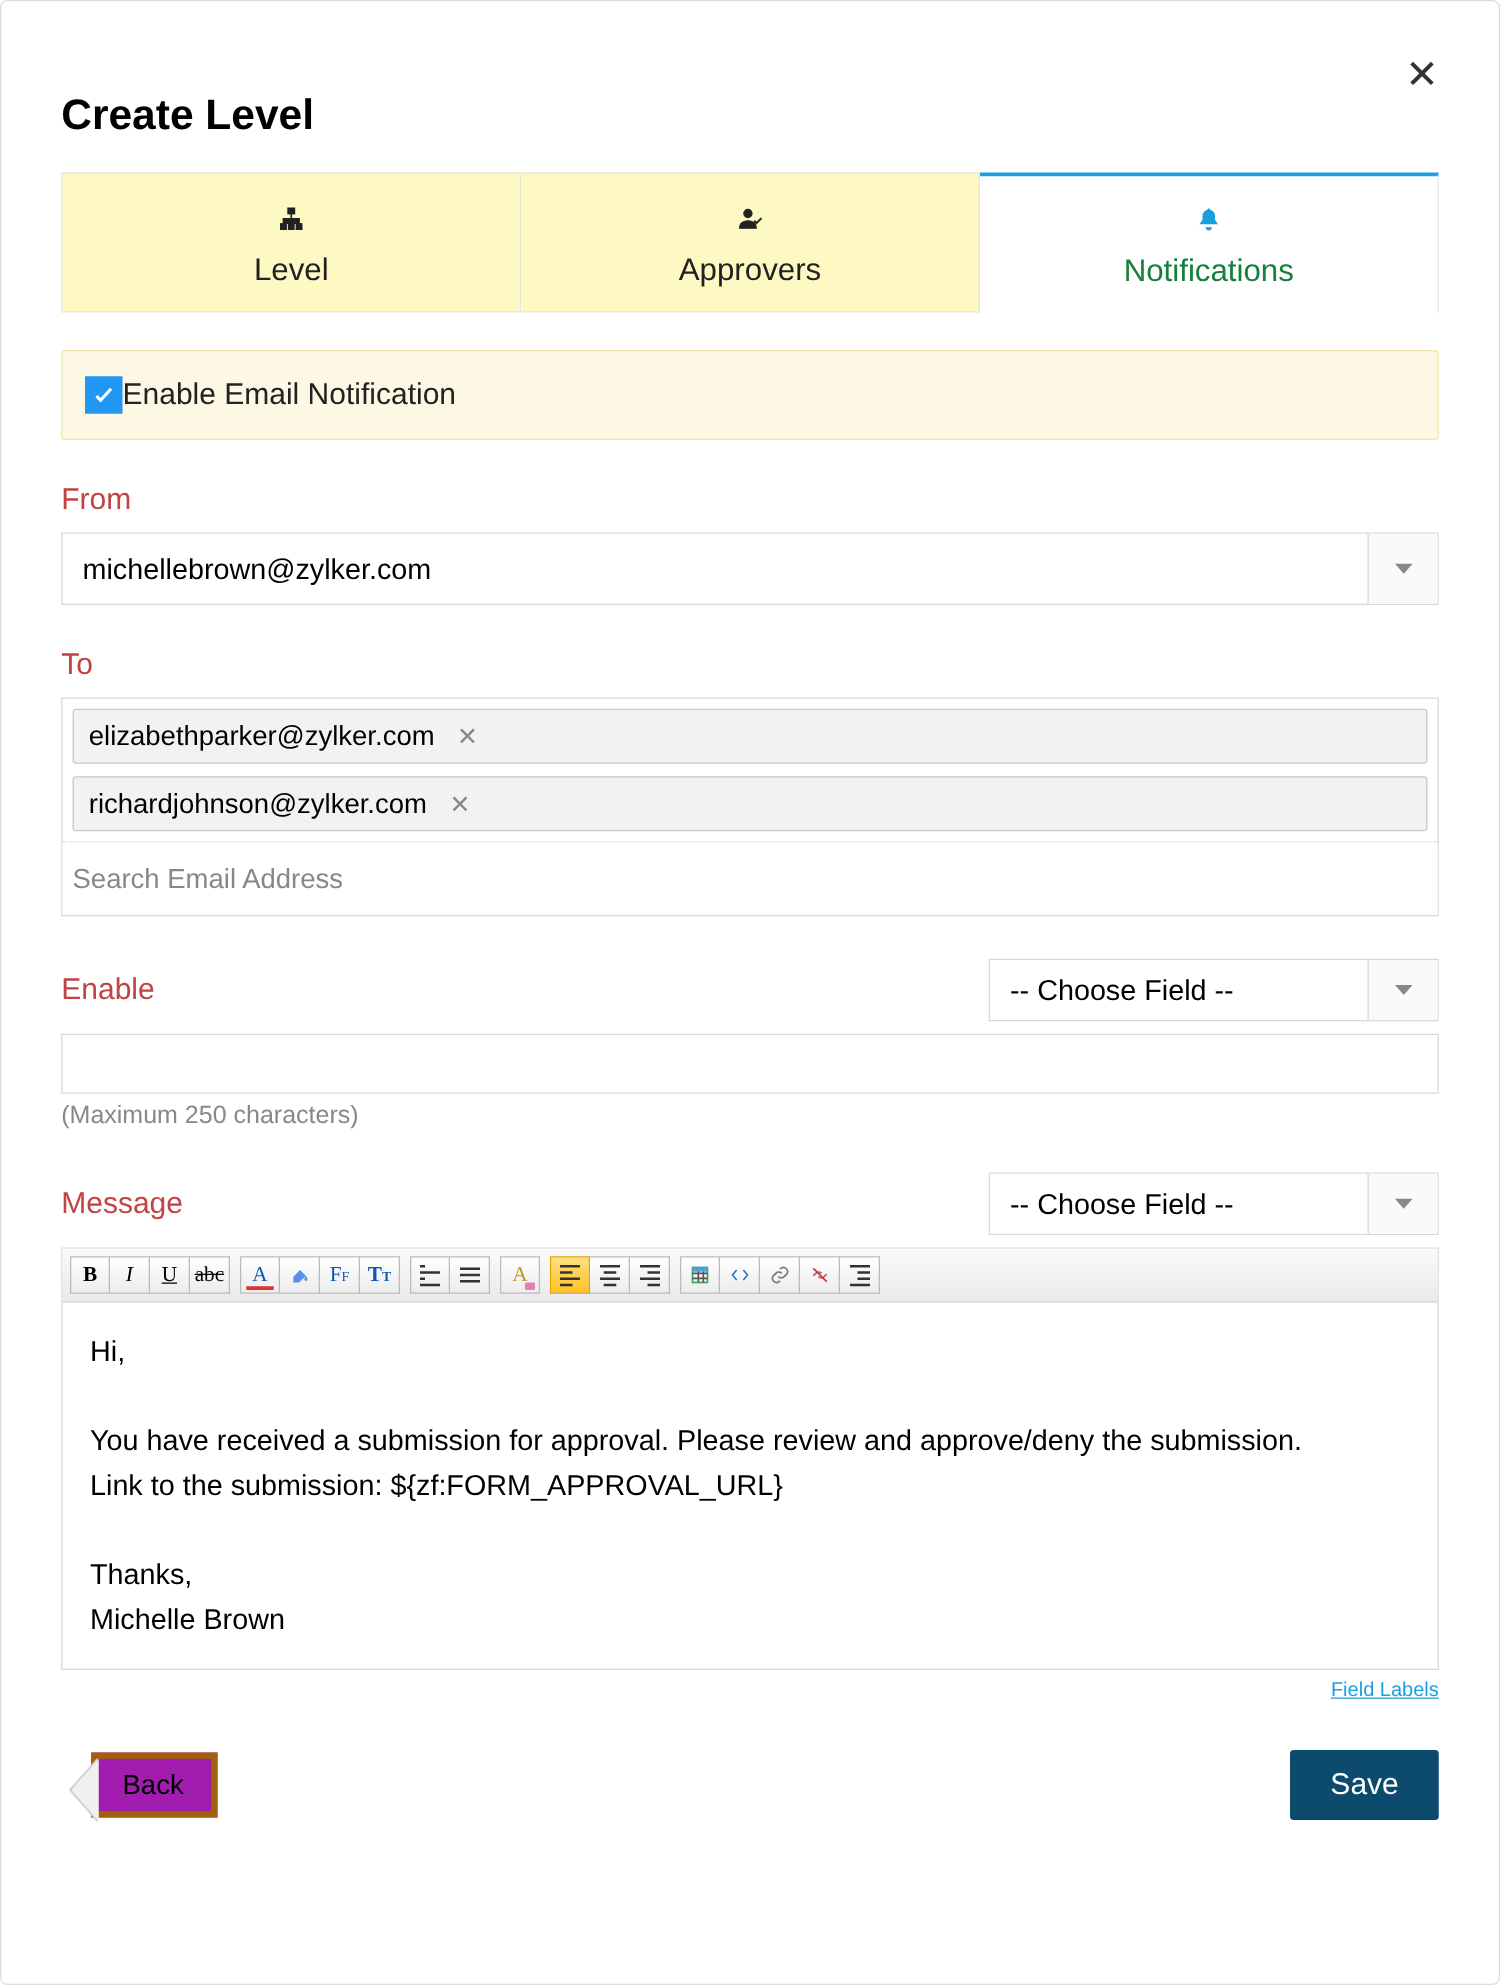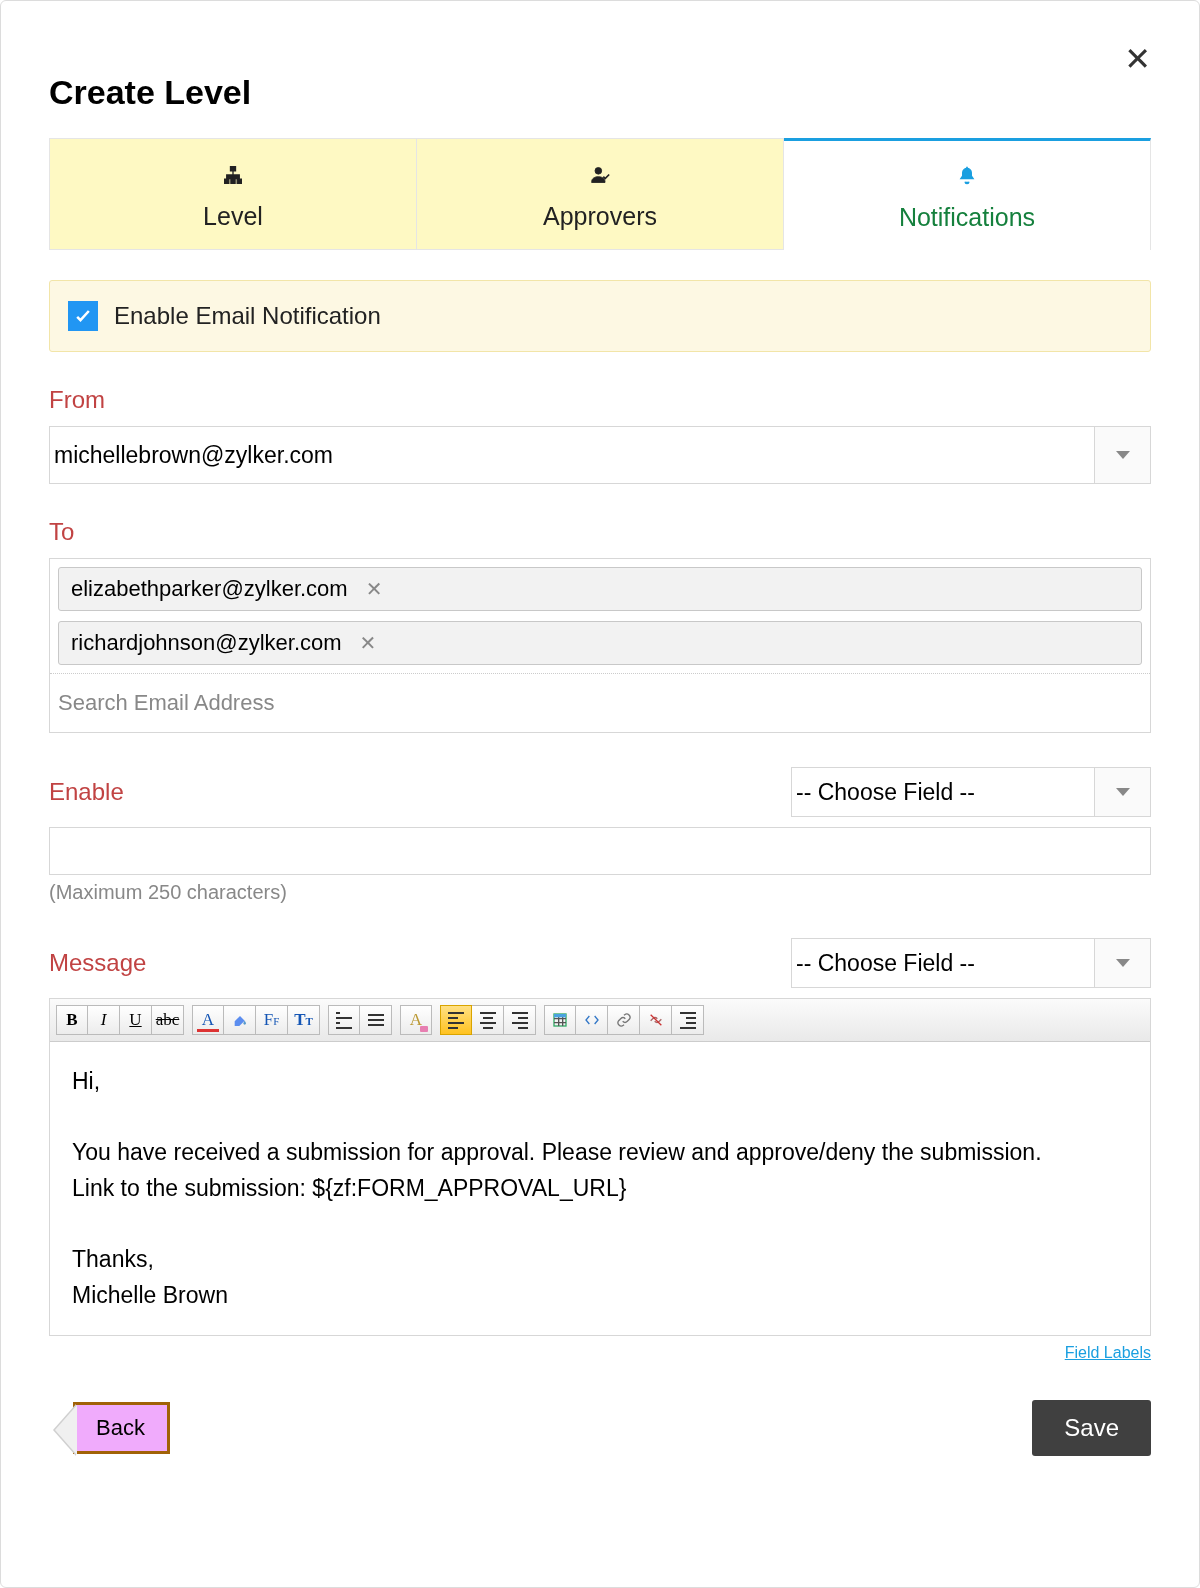--- a/index.html
+++ b/index.html
@@ -65,21 +65,20 @@
   .tab .tab-icon svg { fill: #222; stroke:#222; }
 
   .notice {
     margin-top: 30px;
     background: #fdf8e3;
     border: 1px solid #f2e5a8;
     border-radius: 3px;
     padding: 20px 18px;
     display: flex;
     align-items: center;
-    gap: 16px;
   }
   .chk {
     width: 30px; height: 30px;
     background: #2196f3;
     display: flex;
     align-items: center;
     justify-content: center;
   }
   .chk svg { stroke: #fff; }
   .notice-label { font-size: 24px; color: #222; }
@@ -90,21 +89,21 @@
     margin-top: 34px;
     margin-bottom: 12px;
   }
   .select-box {
     position: relative;
     border: 1px solid #d7d7d7;
     background: #fff;
     height: 58px;
     display: flex;
     align-items: center;
-    padding: 0 4px;
+    padding: 0 16px;
     font-size: 23px;
   }
   .dd-handle {
     position: absolute;
     right: 0; top: 0; bottom: 0;
     width: 56px;
     border-left: 1px solid #d7d7d7;
     background: #fafafa;
     display: flex;
     align-items: center;
@@ -219,22 +218,22 @@
     font-size: 16px;
     text-decoration: underline;
   }
   .footer {
     margin-top: 38px;
     display: flex;
     justify-content: space-between;
     align-items: center;
   }
   .back-btn {
-    background: #f0abfc;
-    border: 3px solid #a16207;
+    background: #a21caf;
+    border: 5px solid #a16207;
     font-size: 22px;
     height: 52px;
     padding: 0 22px 0 20px;
     display: flex;
     align-items: center;
     position: relative;
     cursor: pointer;
   }
   .back-btn::before {
     content: "";
@@ -248,21 +247,21 @@
   .back-btn::after {
     content: "";
     position: absolute;
     left: -21px; top: 0;
     width: 0; height: 0;
     border-top: 25px solid transparent;
     border-bottom: 25px solid transparent;
     border-right: 22px solid #f0f0f0;
   }
   .save-btn {
-    background: #404040;
+    background: #0c4a6e;
     color: #fff;
     font-size: 24px;
     border: none;
     height: 56px;
     padding: 0 32px;
     border-radius: 3px;
     cursor: pointer;
   }
 
   

